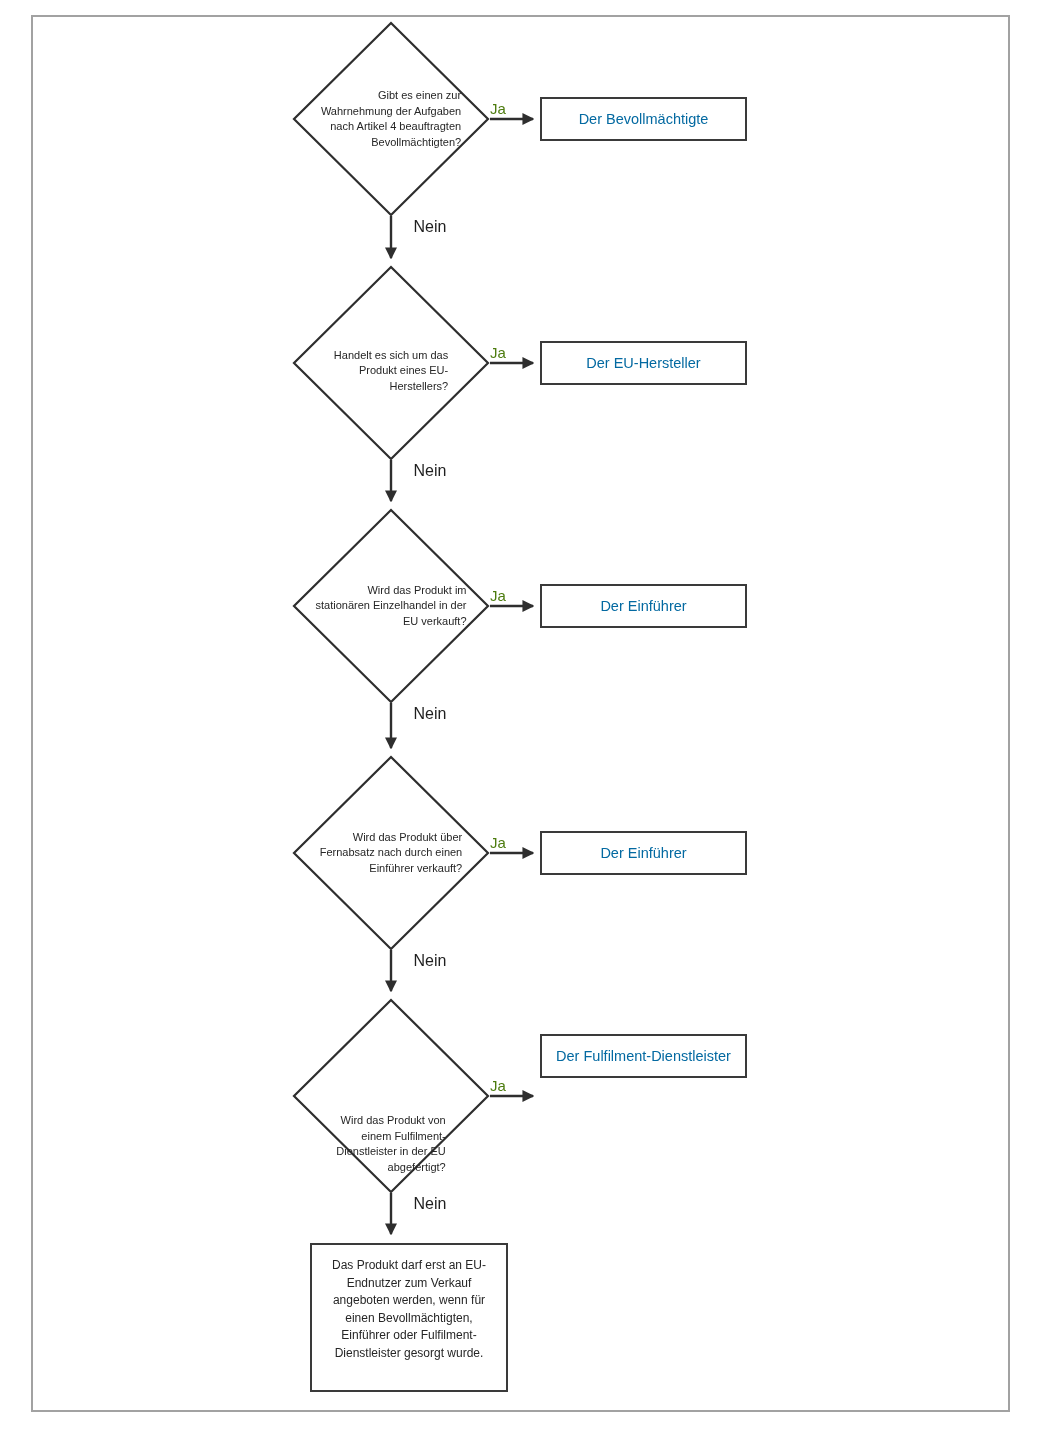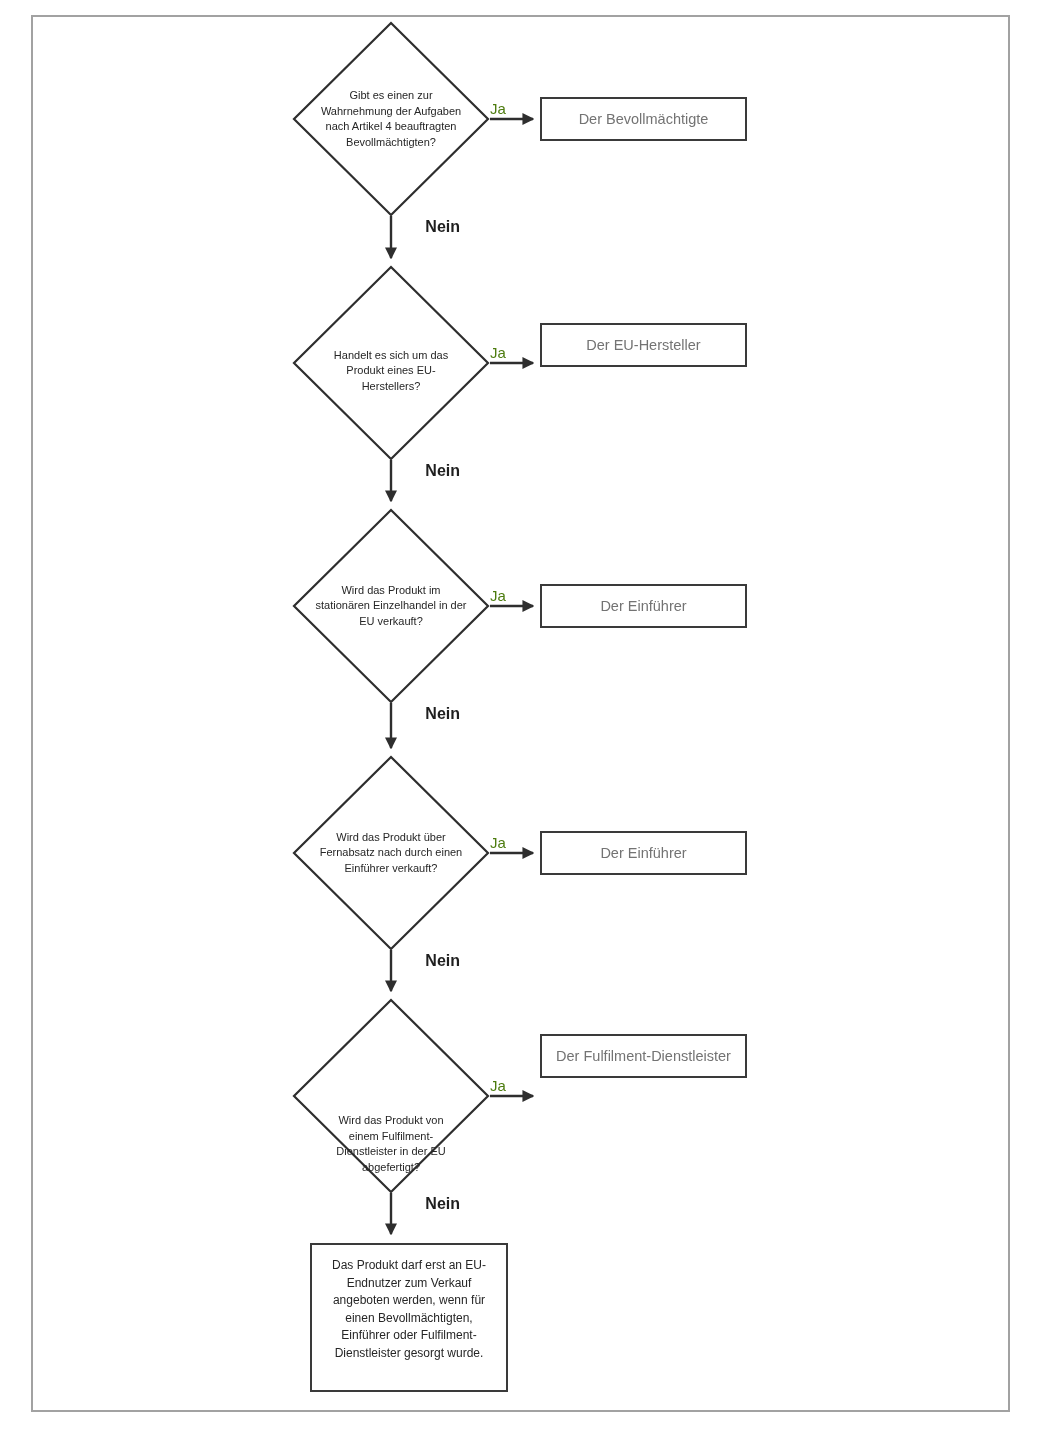--- a/index.html
+++ b/index.html
@@ -20,45 +20,45 @@
   }
   svg.shapes {
     position: absolute;
     left: 0; top: 0;
     width: 1039px; height: 1429px;
   }
   .question {
     position: absolute;
     left: 298px; width: 186px; height: 192px;
     display: flex; align-items: center; justify-content: center;
-    text-align: center;
+    text-align: right;
     white-space: pre-line;
     font-size: 11px; line-height: 15.5px;
     color: #262626;
   }
   .ja-label {
     position: absolute;
     left: 479px; width: 38px;
     text-align: center;
     font-size: 15px; color: #4d7c0f;
   }
   .nein-label {
     position: absolute;
     left: 400px; width: 60px;
-    text-align: right;
-    font-size: 16px; color: #1f1f1f; font-weight: bold;
+    text-align: center;
+    font-size: 16px; color: #1f1f1f;
   }
   .result-box {
     position: absolute;
     left: 540px; width: 207px; height: 44px;
     border: 2px solid #3a3a3a;
     background: #ffffff;
     display: flex; align-items: center; justify-content: center;
     text-align: center;
-    font-size: 14.5px; color: #737373;
+    font-size: 14.5px; color: #0369a1;
   }
   .final-box {
     position: absolute;
     left: 310px; top: 1243px;
     width: 198px; height: 149px;
     border: 2px solid #3a3a3a;
     background: #ffffff;
     padding: 12px 6px 16px 6px;
     text-align: center;
     white-space: pre-line;
@@ -107,21 +107,21 @@
 <div class="nein-label" style="top:218px">Nein</div>
 <div class="result-box" style="top:97px">
   <span>Der Bevollmächtigte</span>
 </div>
 
 <div class="question" style="top:275px">Handelt es sich um das
 Produkt eines EU-
 Herstellers?</div>
 <div class="ja-label" style="top:344px">Ja</div>
 <div class="nein-label" style="top:462px">Nein</div>
-<div class="result-box" style="top:323px">
+<div class="result-box" style="top:341px">
   <span>Der EU-Hersteller</span>
 </div>
 
 <div class="question" style="top:510px">Wird das Produkt im
 stationären Einzelhandel in der
 EU verkauft?</div>
 <div class="ja-label" style="top:587px">Ja</div>
 <div class="nein-label" style="top:705px">Nein</div>
 <div class="result-box" style="top:584px">
   <span>Der Einführer</span>

